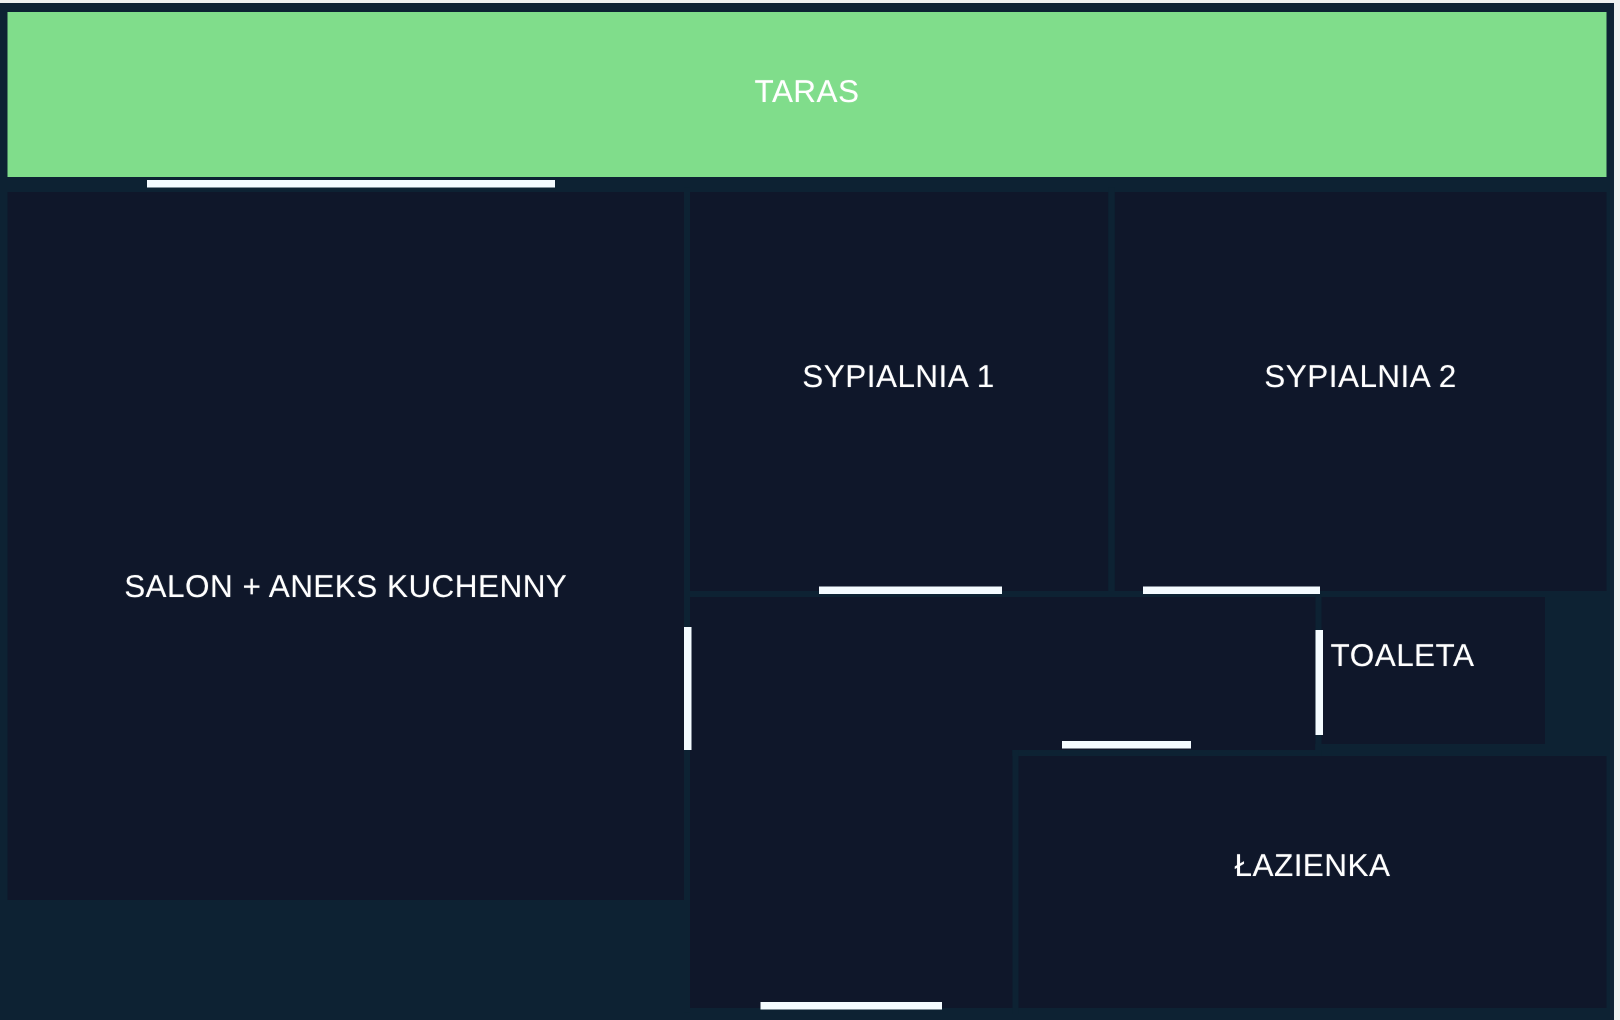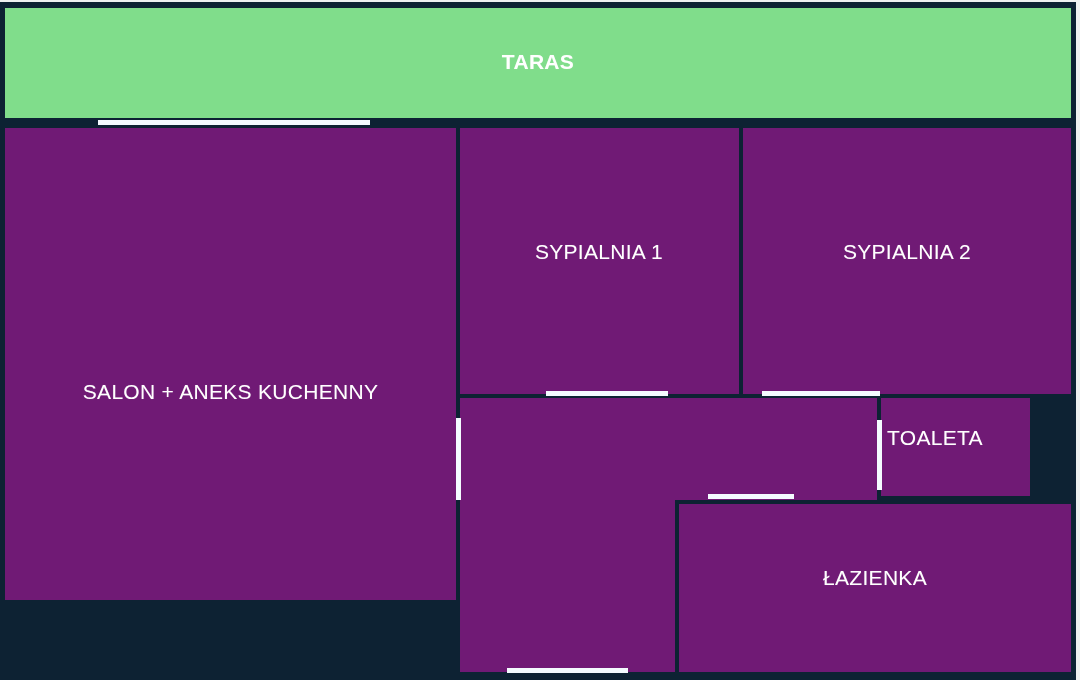--- a/index.html
+++ b/index.html
@@ -27,21 +27,21 @@
   .wall-mass {
     position: absolute;
     background: #0d2233;
   }
 
   
   .room {
     position: absolute;
     box-sizing: border-box;
   }
-  .room-blue   { background: #701a75; }
+  .room-blue   { background: #0f172a; }
   .room-green  { background: #80dd8b; }
 
   
   .room-label {
     position: absolute;
     left: 0;
     right: 0;
     text-align: center;
     color: #ffffff;
     font-family: "Liberation Sans", sans-serif;
@@ -70,21 +70,21 @@
 </head>
 <body>
 
 <div id="plan">
 
   <div class="wall-mass" style="left:0px; top:2px; width:1076px; height:122px;"></div>
 
   <div class="wall-mass" style="left:0px; top:122px; width:1076px; height:558px;"></div>
 
   <div class="room room-green" style="left:5px; top:8px; width:1066px; height:110px;">
-    <div class="room-label" style="top:42px;font-weight:bold;">TARAS</div>
+    <div class="room-label" style="top:42px;">TARAS</div>
   </div>
 
   <div class="room room-blue" style="left:5px; top:128px; width:451px; height:472px;">
     <div class="room-label" style="top:252px;">SALON + ANEKS KUCHENNY</div>
   </div>
 
   <div class="room room-blue" style="left:459px; top:128px; width:280px; height:266px;">
     <div class="room-label" style="top:112px;">SYPIALNIA 1</div>
   </div>
 

